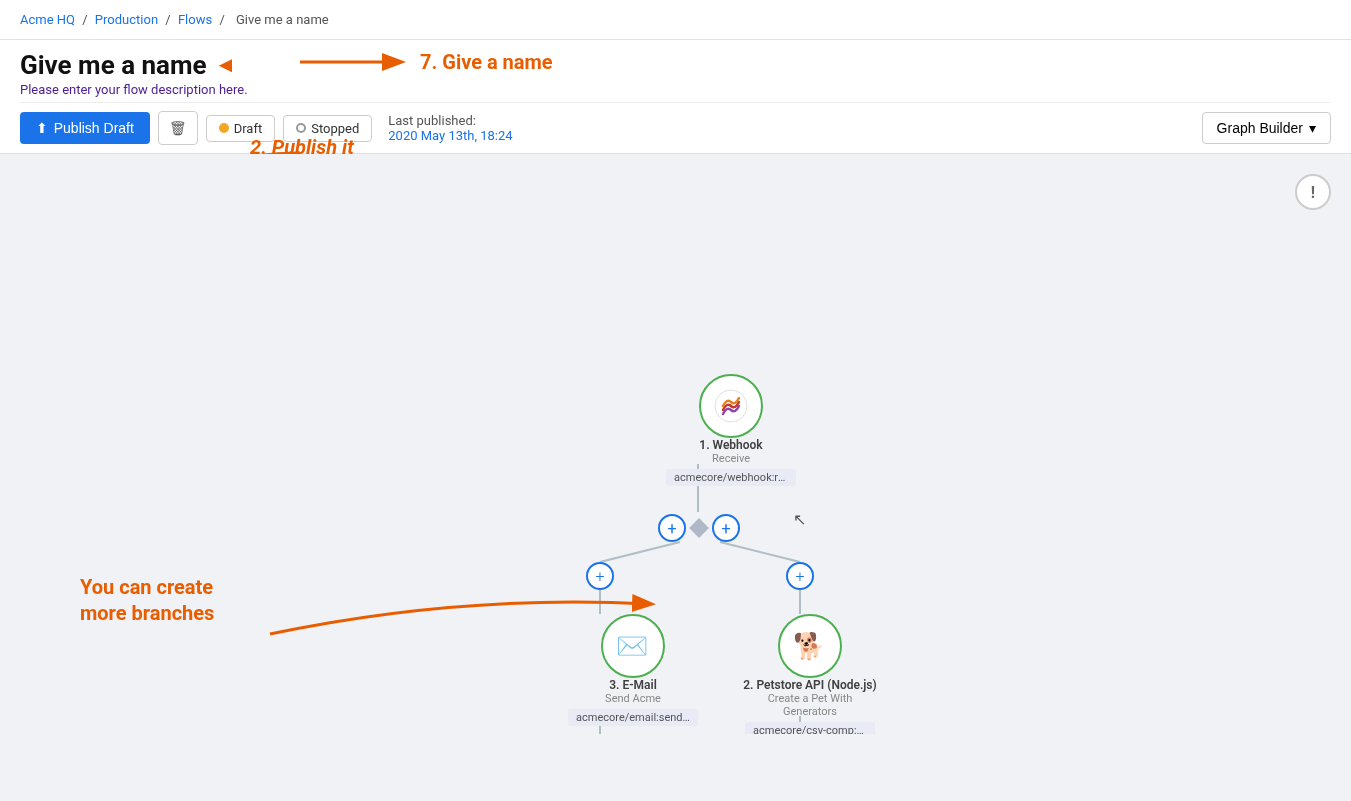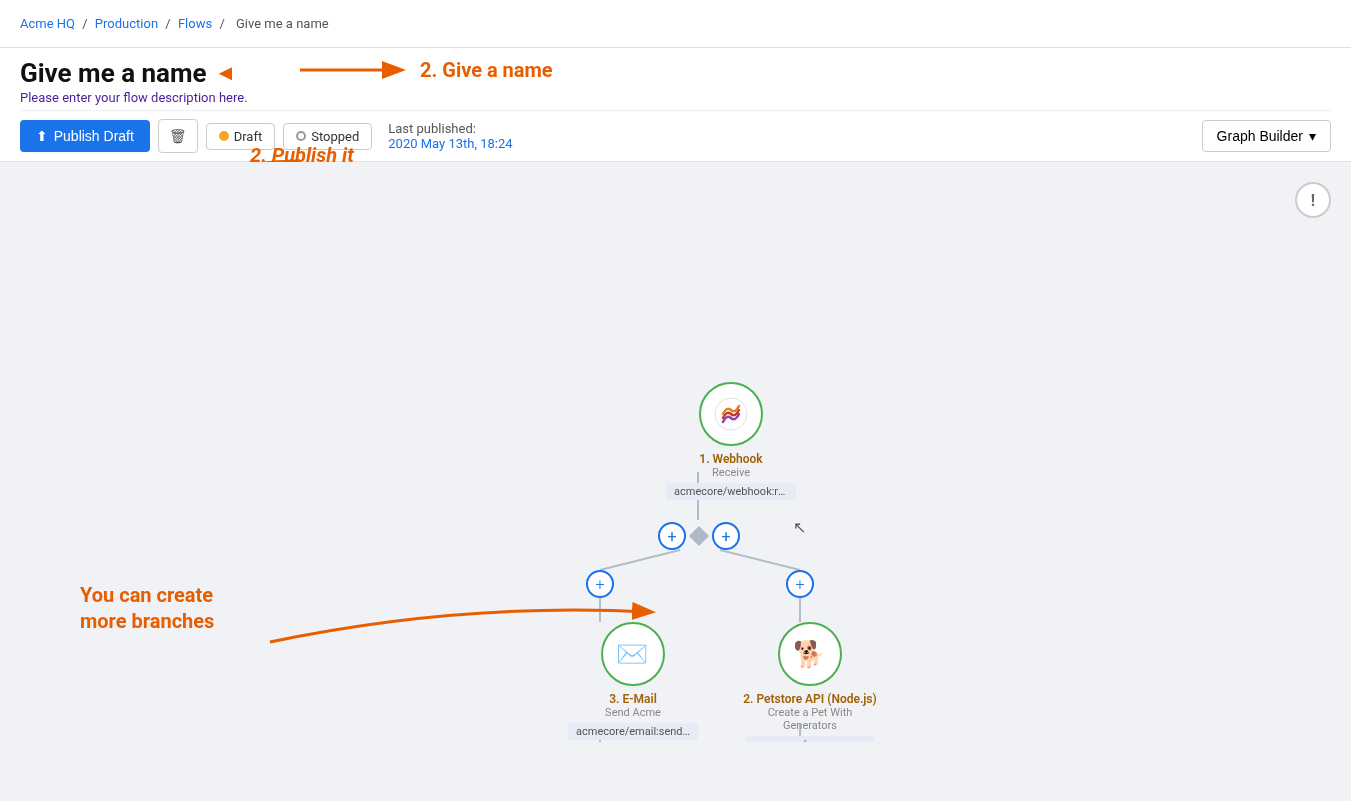--- a/index.html
+++ b/index.html
@@ -1,18 +1,18 @@
 <!DOCTYPE html>
 <html><head>
   <meta charset="utf-8">
   <style>
     * { box-sizing: border-box; margin: 0; padding: 0; }
     body { font-family: -apple-system, BlinkMacSystemFont, 'Segoe UI', Roboto, sans-serif; background: #f0f2f5; color: #333; }
 
-    .top-bar { background: #fff; border-bottom: 1px solid #e0e0e0; padding: 0 20px; height: 48px; display: flex; align-items: center; }
+    .top-bar { background: #fff; border-bottom: 1px solid #e0e0e0; padding: 0 20px; height: 40px; display: flex; align-items: center; }
     .breadcrumb { font-size: 13px; color: #555; }
     .breadcrumb a { color: #1a73e8; text-decoration: none; }
     .breadcrumb span { color: #555; margin: 0 4px; }
 
     .header-area { background: #fff; border-bottom: 1px solid #e0e0e0; padding: 10px 20px 0; }
     .flow-title { font-size: 26px; font-weight: 700; color: #111; display: flex; align-items: center; gap: 8px; }
     .arrow-indicator { color: #e85d00; font-size: 22px; }
     .flow-description { font-size: 13px; color: #4c1d95; margin-top: 2px; margin-bottom: 5px; }
 
     .toolbar { display: flex; align-items: center; padding: 8px 0; gap: 8px; border-top: 1px solid #eee; margin-top: 4px; position: relative; }
@@ -33,21 +33,21 @@
 
     
     .flow-svg { position: absolute; top: 0; left: 0; width: 100%; height: 100%; pointer-events: none; }
 
     
     .node { position: absolute; display: flex; flex-direction: column; align-items: center; cursor: pointer; }
     .node-circle { width: 64px; height: 64px; border-radius: 50%; border: 2px solid #4CAF50; background: #fff; display: flex; align-items: center; justify-content: center; font-size: 26px; }
     .node-circle.email { border-color: #4CAF50; }
     .node-circle.webhook { border-color: #4CAF50; }
     .node-circle.petstore { border-color: #4CAF50; }
-    .node-label-top { font-size: 12px; font-weight: 600; color: #a16207; margin-top: 6px; }
+    .node-label-top { font-size: 12px; font-weight: 600; color: #404040; }
     .node-label-sub { font-size: 11px; color: #888; }
     .node-tag { background: #e8eaf6; border-radius: 3px; font-size: 11px; color: #555; padding: 2px 8px; margin-top: 4px; max-width: 130px; overflow: hidden; text-overflow: ellipsis; white-space: nowrap; }
 
     
     .plus-btn { width: 28px; height: 28px; border-radius: 50%; border: 2px solid #1a73e8; background: #fff; display: flex; align-items: center; justify-content: center; cursor: pointer; color: #1a73e8; font-size: 16px; font-weight: 300; position: absolute; }
     .branch-circle { width: 28px; height: 28px; border-radius: 50%; border: 2px solid #1a73e8; background: #fff; display: flex; align-items: center; justify-content: center; cursor: pointer; color: #1a73e8; font-size: 14px; }
 
     
     .info-btn { position: absolute; top: 20px; right: 20px; width: 36px; height: 36px; border-radius: 50%; border: 2px solid #ccc; background: #fff; display: flex; align-items: center; justify-content: center; cursor: pointer; color: #666; font-size: 16px; font-weight: 700; }
   </style>
@@ -75,21 +75,21 @@
     
     <div style="position:absolute; top:-8px; left:280px; display:flex; align-items:center; gap:0; pointer-events:none;">
       <svg width="120" height="40">
         <line x1="0" y1="20" x2="100" y2="20" stroke="#e85d00" stroke-width="3" marker-end="url(#arrow)"></line>
         <defs>
           <marker id="arrow" markerWidth="8" markerHeight="8" refX="6" refY="3" orient="auto">
             <path d="M0,0 L0,6 L8,3 z" fill="#e85d00"></path>
           </marker>
         </defs>
       </svg>
-      <span style="color:#e85d00; font-size:20px; font-weight:700; white-space:nowrap;">2. Give a name</span>
+      <span style="color:#e85d00; font-size:20px; font-weight:700; white-space:nowrap;">7. Give a name</span>
     </div>
   </div>
   <div class="flow-description">Please enter your flow description here.</div>
 
   
   <div class="toolbar" style="position:relative;">
     <button class="publish-btn">
       <span class="upload-icon">⬆</span>
       <span>Publish Draft</span>
     </button>

